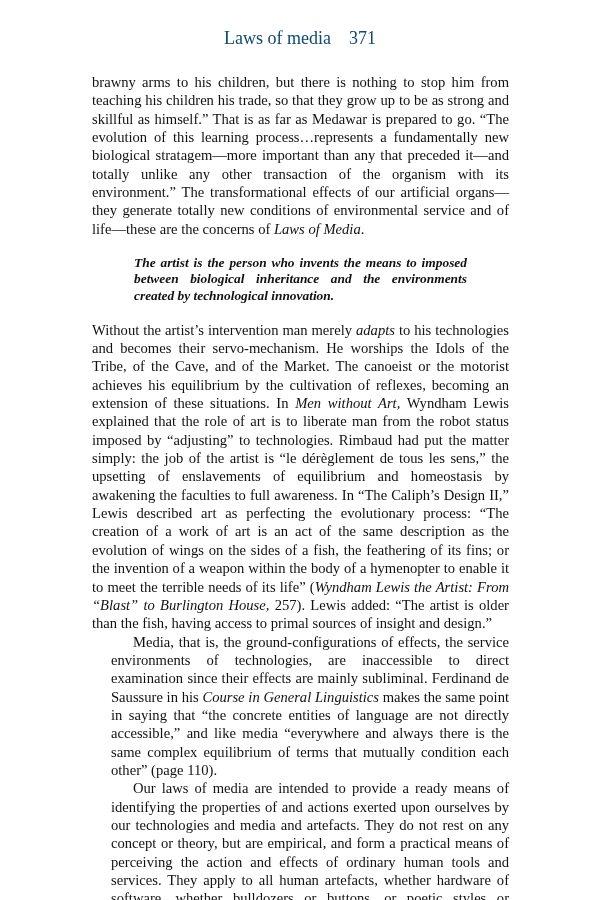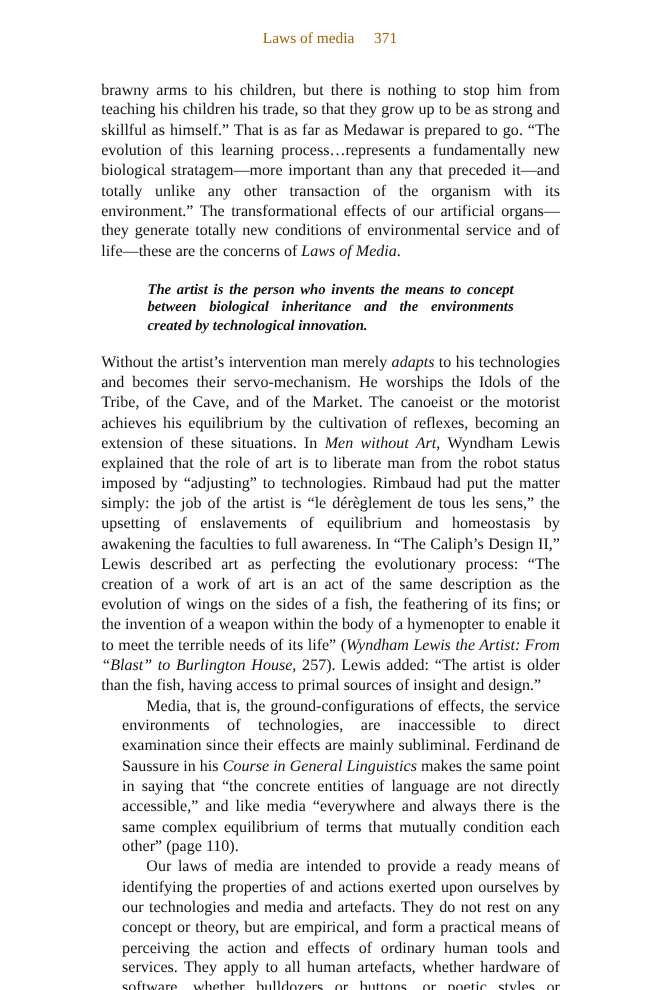--- a/index.html
+++ b/index.html
@@ -1,20 +1,20 @@
 <!DOCTYPE html>
 <html><head>
 <meta charset="utf-8">
 <style>
   html, body { margin:0; padding:0; background:#ffffff; }
   body { width:600px; height:900px; position:relative; overflow:hidden; color:#111; }
   .page { position:absolute; left:0; top:0; width:600px; height:900px; }
   .running-head {
     position:absolute; top:28px; left:0; width:600px; text-align:center;
-    font-family:"Liberation Serif", serif; font-size:14px; color:#a16207;
+    font-family:"Liberation Serif", serif; font-size:18px; color:#0c4a6e;
   }
   .running-head .pg { margin-left:18px; }
   .text {
     position:absolute; left:92px; top:73px; width:417px;
     font-family:"Liberation Serif", serif; font-size:14.6px; line-height:18.35px;
     text-align:justify; color:#111;
   }
   .text p { margin:0; }
   .text p.indent { text-indent:22px;margin-left:19px; }
   .quote {
@@ -26,18 +26,18 @@
 </head>
 <body>
 
 <div class="page">
   <div class="running-head">
     <span>Laws of media</span><span class="pg">371</span>
   </div>
 
   <div class="text">
     <p id="p0"><span>brawny arms to his children, but there is nothing to stop him from teaching his children his trade, so that they grow up to be as strong and skillful as himself.” That is as far as Medawar is prepared to go. “The evolution of this learning process…represents a fundamentally new biological stratagem—more important than any that preceded it—and totally unlike any other transaction of the organism with its environment.” The transformational effects of our artificial organs—they generate totally new conditions of environmental service and of life—these are the concerns of </span><em>Laws of Media</em><span>.</span></p>
-    <div class="quote">The artist is the person who invents the means to concept between biological inheritance and the environments created by technological innovation.</div>
+    <div class="quote">The artist is the person who invents the means to imposed between biological inheritance and the environments created by technological innovation.</div>
     <p id="p1"><span>Without the artist’s intervention man merely </span><em>adapts</em><span> to his technologies and becomes their servo-mechanism. He worships the Idols of the Tribe, of the Cave, and of the Market. The canoeist or the motorist achieves his equilibrium by the cultivation of reflexes, becoming an extension of these situations. In </span><em>Men without Art,</em><span> Wyndham Lewis explained that the role of art is to liberate man from the robot status imposed by “adjusting” to technologies. Rimbaud had put the matter simply: the job of the artist is “le dérèglement de tous les sens,” the upsetting of enslavements of equilibrium and homeostasis by awakening the faculties to full awareness. In “The Caliph’s Design II,” Lewis described art as perfecting the evolutionary process: “The creation of a work of art is an act of the same description as the evolution of wings on the sides of a fish, the feathering of its fins; or the invention of a weapon within the body of a hymenopter to enable it to meet the terrible needs of its life” (</span><em>Wyndham Lewis the Artist: From “Blast” to Burlington House,</em><span> 257). Lewis added: “The artist is older than the fish, having access to primal sources of insight and design.”</span></p>
     <p id="p2" class="indent"><span>Media, that is, the ground-configurations of effects, the service environments of technologies, are inaccessible to direct examination since their effects are mainly subliminal. Ferdinand de Saussure in his </span><em>Course in General Linguistics</em><span> makes the same point in saying that “the concrete entities of language are not directly accessible,” and like media “everywhere and always there is the same complex equilibrium of terms that mutually condition each other” (page 110).</span></p>
     <p id="p3" class="indent"><span>Our laws of media are intended to provide a ready means of identifying the properties of and actions exerted upon ourselves by our technologies and media and artefacts. They do not rest on any concept or theory, but are empirical, and form a practical means of perceiving the action and effects of ordinary human tools and services. They apply to all human artefacts, whether hardware of software, whether bulldozers or buttons, or poetic styles or philosophical systems. The four laws are framed as questions:</span></p>
   </div>
 </div>
 
 </body></html>

